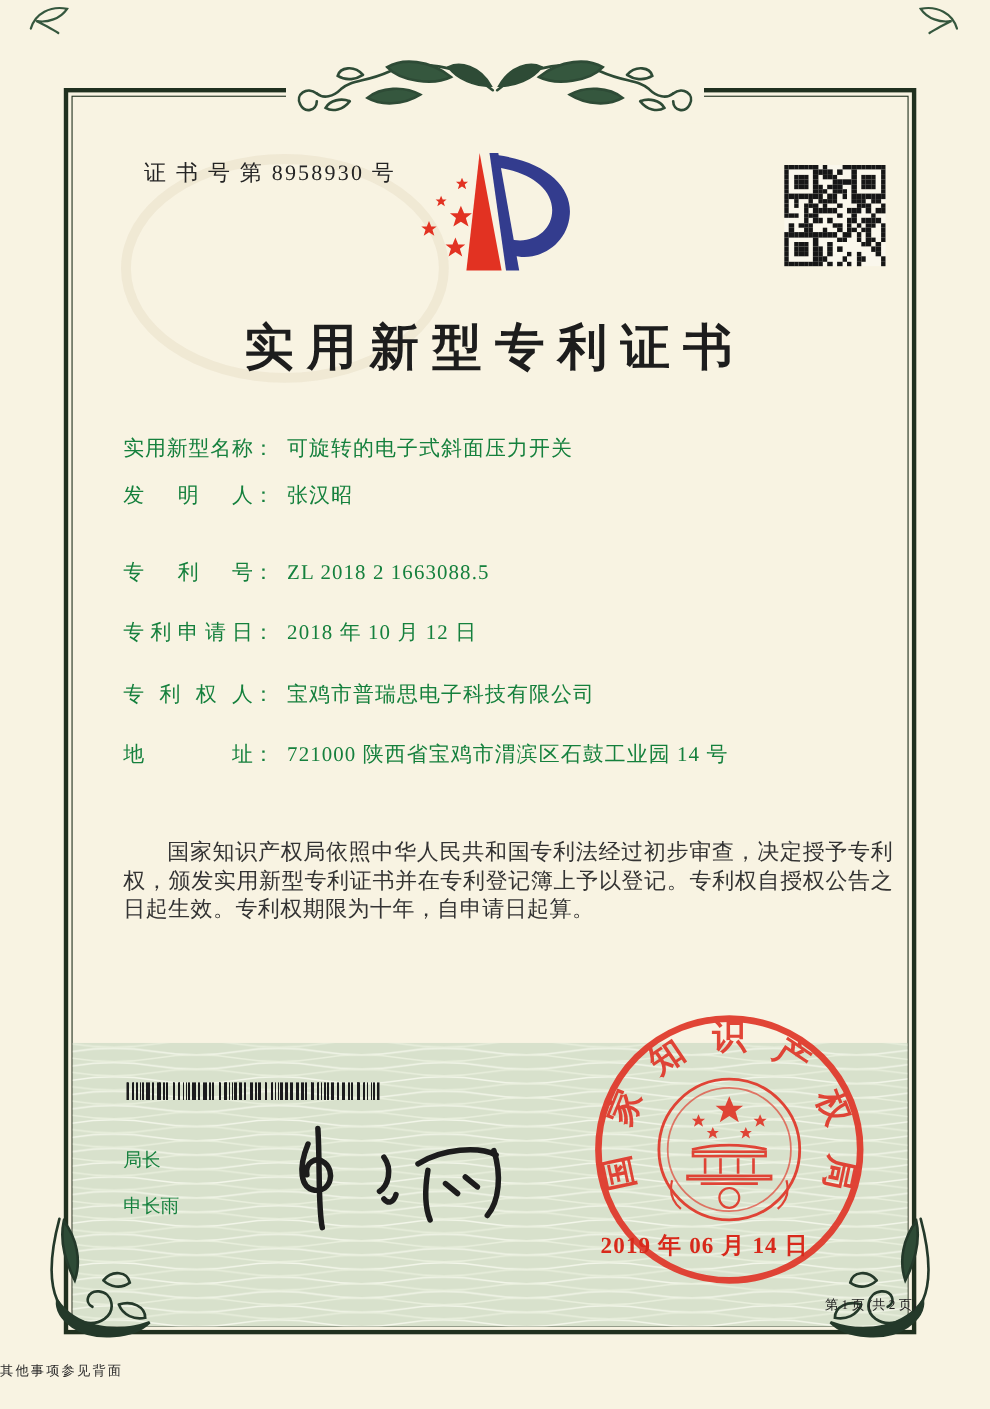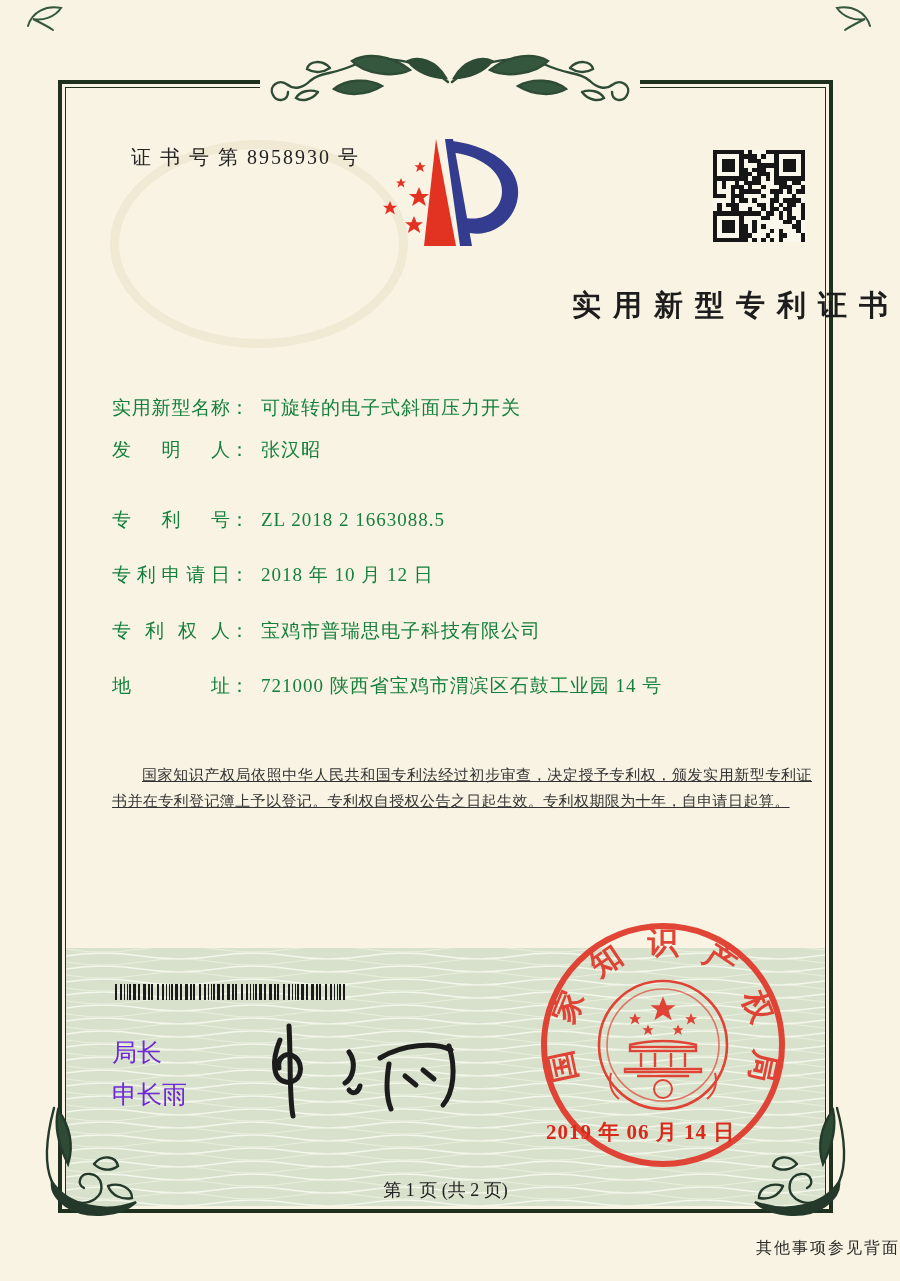--- a/index.html
+++ b/index.html
@@ -17,45 +17,45 @@
   .orn-br{left:738px;top:1102px;}
   .orn-tl{left:24px;top:2px;}
   .orn-tr{left:834px;top:2px;}
   
   .cert-no{position:absolute;left:95px;top:144px;font-size:20px;letter-spacing:2px;color:#242424;margin-left:36px;}
   .logo{position:absolute;left:372px;top:131px;line-height:0;}
   .qr{position:absolute;left:713px;top:150px;width:92px;height:92px;background:#faf7ec;
       display:grid;grid-template-columns:repeat(21,1fr);grid-template-rows:repeat(21,1fr);}
   .qr i{display:block;}
   .qr i.on{background:#161616;}
-  .title{position:absolute;left:0;top:286px;width:900px;text-align:right;
-         font-size:29px;font-weight:bold;letter-spacing:12px;color:#1d1d1d;}
+  .title{position:absolute;left:0;top:286px;width:900px;text-align:center;
+         font-size:45px;font-weight:bold;letter-spacing:12px;color:#1d1d1d;}
   
   .field{position:absolute;left:112px;font-size:19px;white-space:nowrap;color:#15803d;}
   .flabel{display:inline-block;width:118px;text-align:justify;text-align-last:justify;vertical-align:bottom;}
   .fcolon{display:inline-block;margin-right:12px;}
   .fvalue{letter-spacing:1px;}
   .field2{position:absolute;left:455px;top:0;font-size:19px;white-space:nowrap;}
   
-  .body-text{position:absolute;left:112px;top:762px;width:700px;font-size:15px;
-             line-height:26px;text-align:justify;color:#333;text-decoration:underline;}
+  .body-text{position:absolute;left:112px;top:762px;width:700px;font-size:20px;
+             line-height:26px;text-align:justify;color:#333;}
   .body-text p{margin:0;text-indent:2em;letter-spacing:.4px;}
   
   .band{position:absolute;left:66px;top:948px;width:759px;height:258px;line-height:0;}
   .barcode{position:absolute;left:115px;top:984px;width:230px;height:16px;
     background:
       repeating-linear-gradient(90deg,#1b1b1d 0 2px,rgba(0,0,0,0) 2px 5px,#1b1b1d 5px 7px,rgba(0,0,0,0) 7px 9px,#1b1b1d 9px 10px,rgba(0,0,0,0) 10px 14px),
       repeating-linear-gradient(90deg,#1b1b1d 0 1px,rgba(0,0,0,0) 1px 6px);}
-  .signer{position:absolute;left:112px;top:1034px;font-family:Liberation Mono, monospace;
-          font-size:25px;color:#6d28d9;line-height:42px;}
+  .signer{position:absolute;left:112px;top:1034px;font-family:Liberation Sans, sans-serif;
+          font-size:17px;color:#15803d;line-height:42px;}
   .signature{position:absolute;left:252px;top:1020px;line-height:0;}
   .seal{position:absolute;left:533px;top:915px;line-height:0;opacity:.93;}
   .seal-date{position:absolute;left:546px;top:1118px;font-size:21px;color:#d8291b;letter-spacing:1px;font-weight:bold;}
-  .page-indicator{position:absolute;left:58px;top:1178px;width:775px;text-align:center;font-size:18px;color:#232323;}
-  .back-note{position:absolute;left:0;top:1238px;width:900px;text-align:right;font-size:16px;color:#2a2a2a;letter-spacing:2px;}
+  .page-indicator{position:absolute;left:58px;top:1178px;width:775px;text-align:right;font-size:12px;color:#232323;}
+  .back-note{position:absolute;left:0;top:1238px;width:900px;text-align:left;font-size:12px;color:#2a2a2a;letter-spacing:2px;}
   .sealtxt{font-size:31px;font-weight:bold;fill:#e0382a;font-family:"Liberation Serif","DejaVu Serif",serif;}
 </style>
 </head>
 <body>
 
 <div class="page">
 
   <div class="watermark"></div>
 
   <div class="frame">

